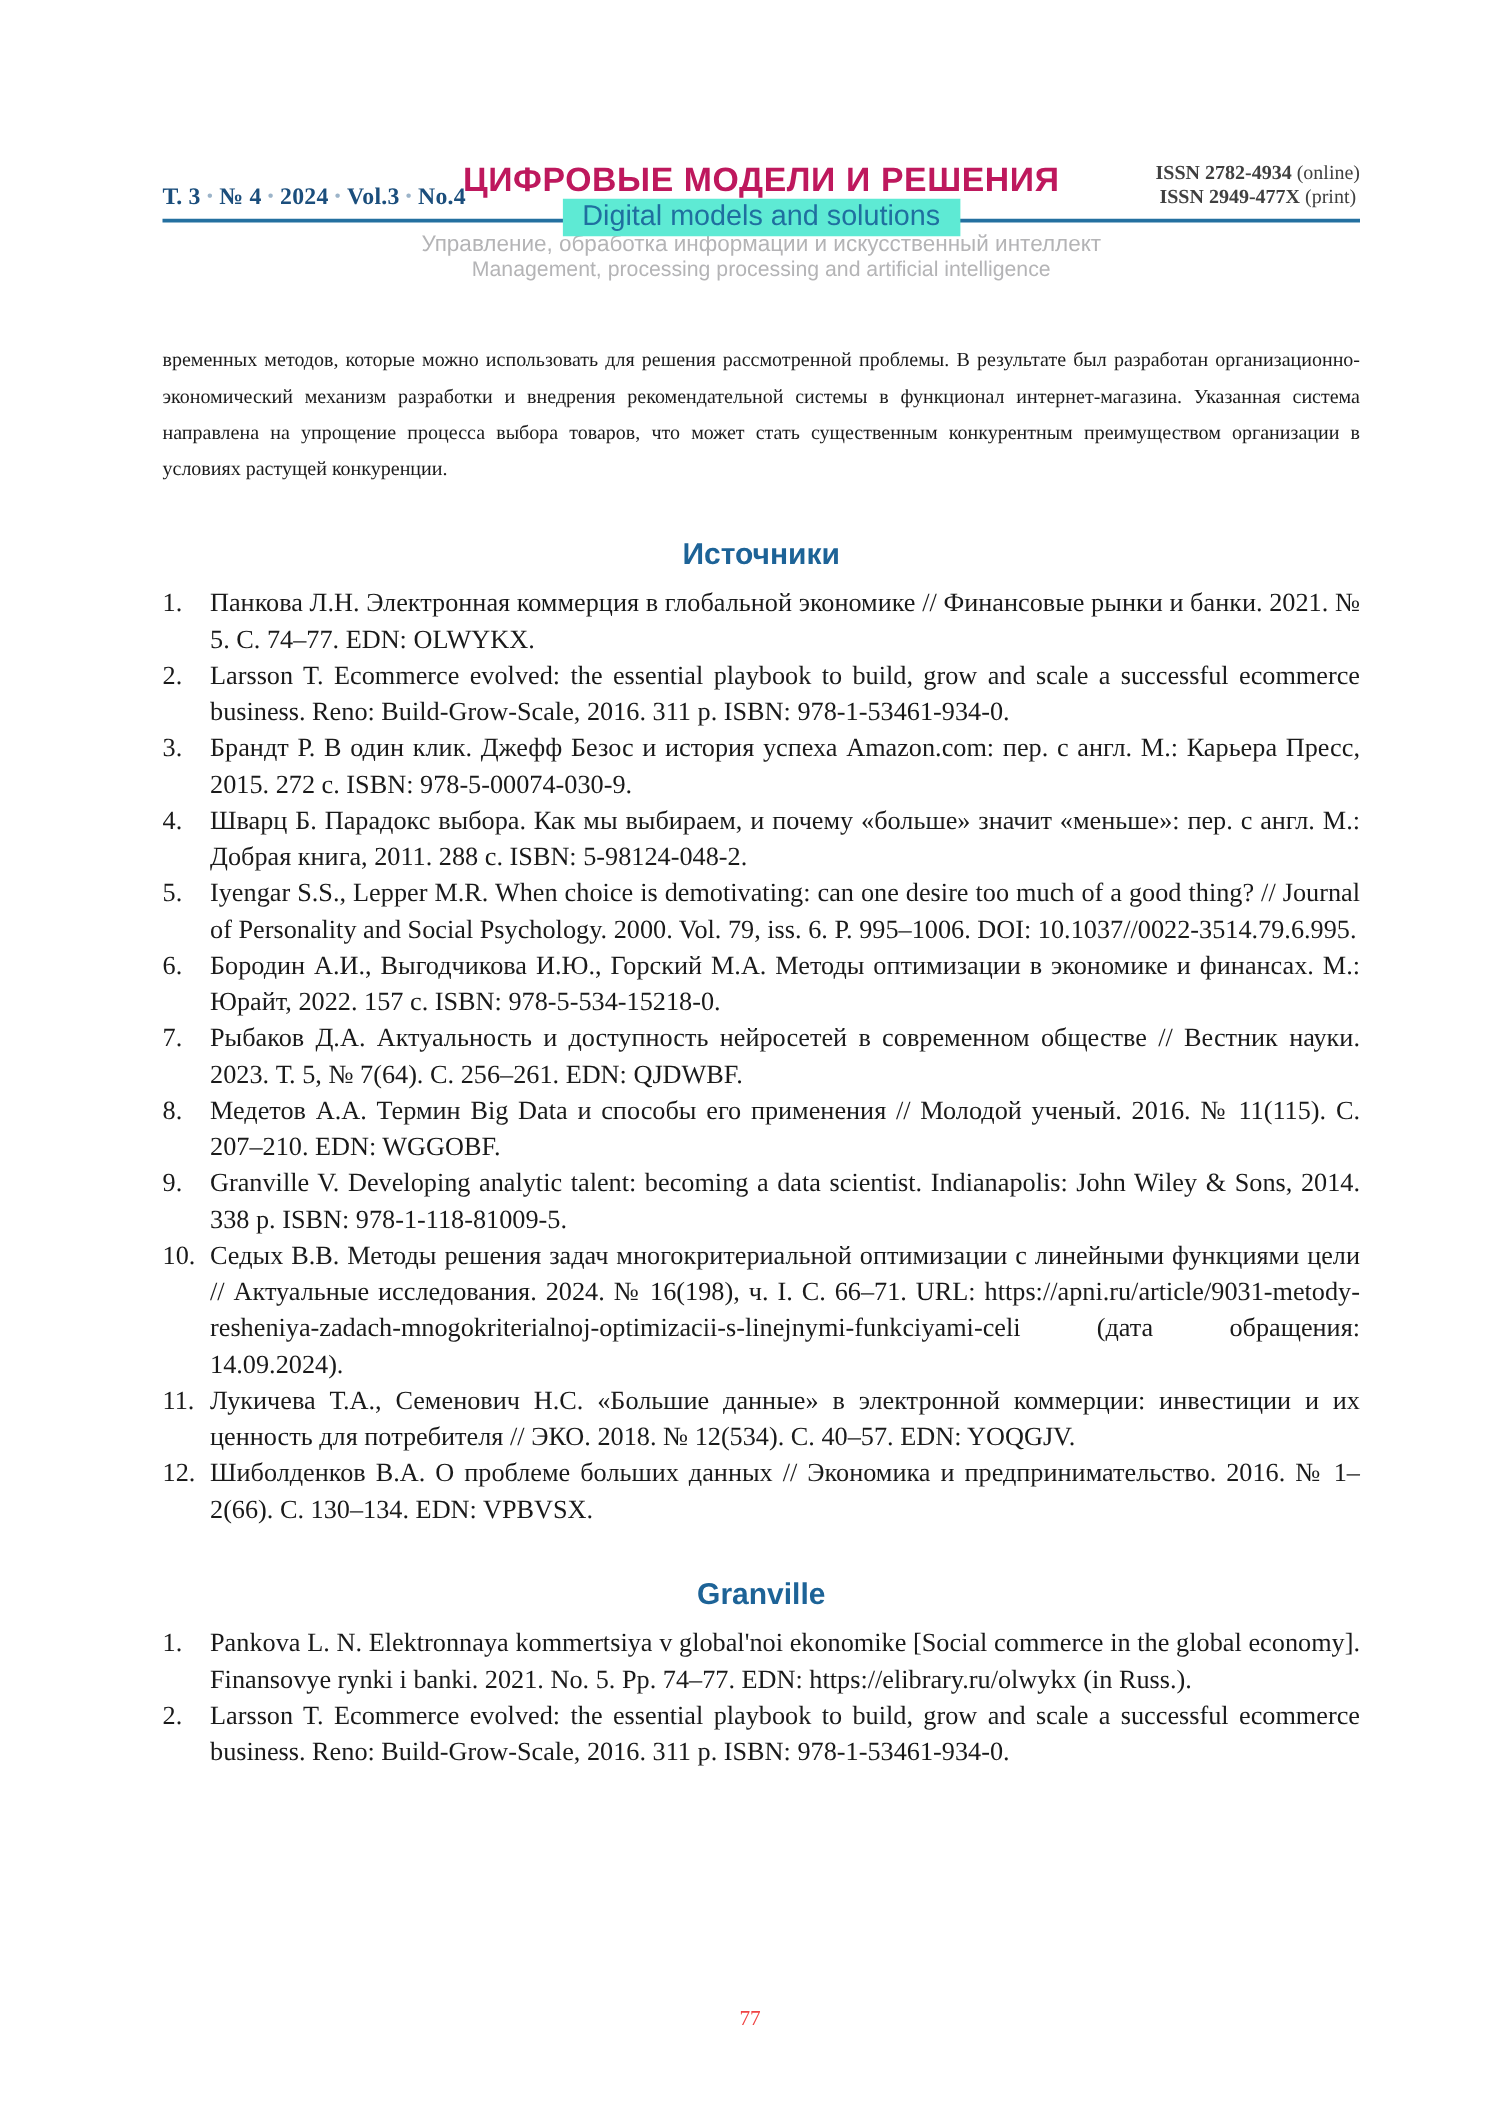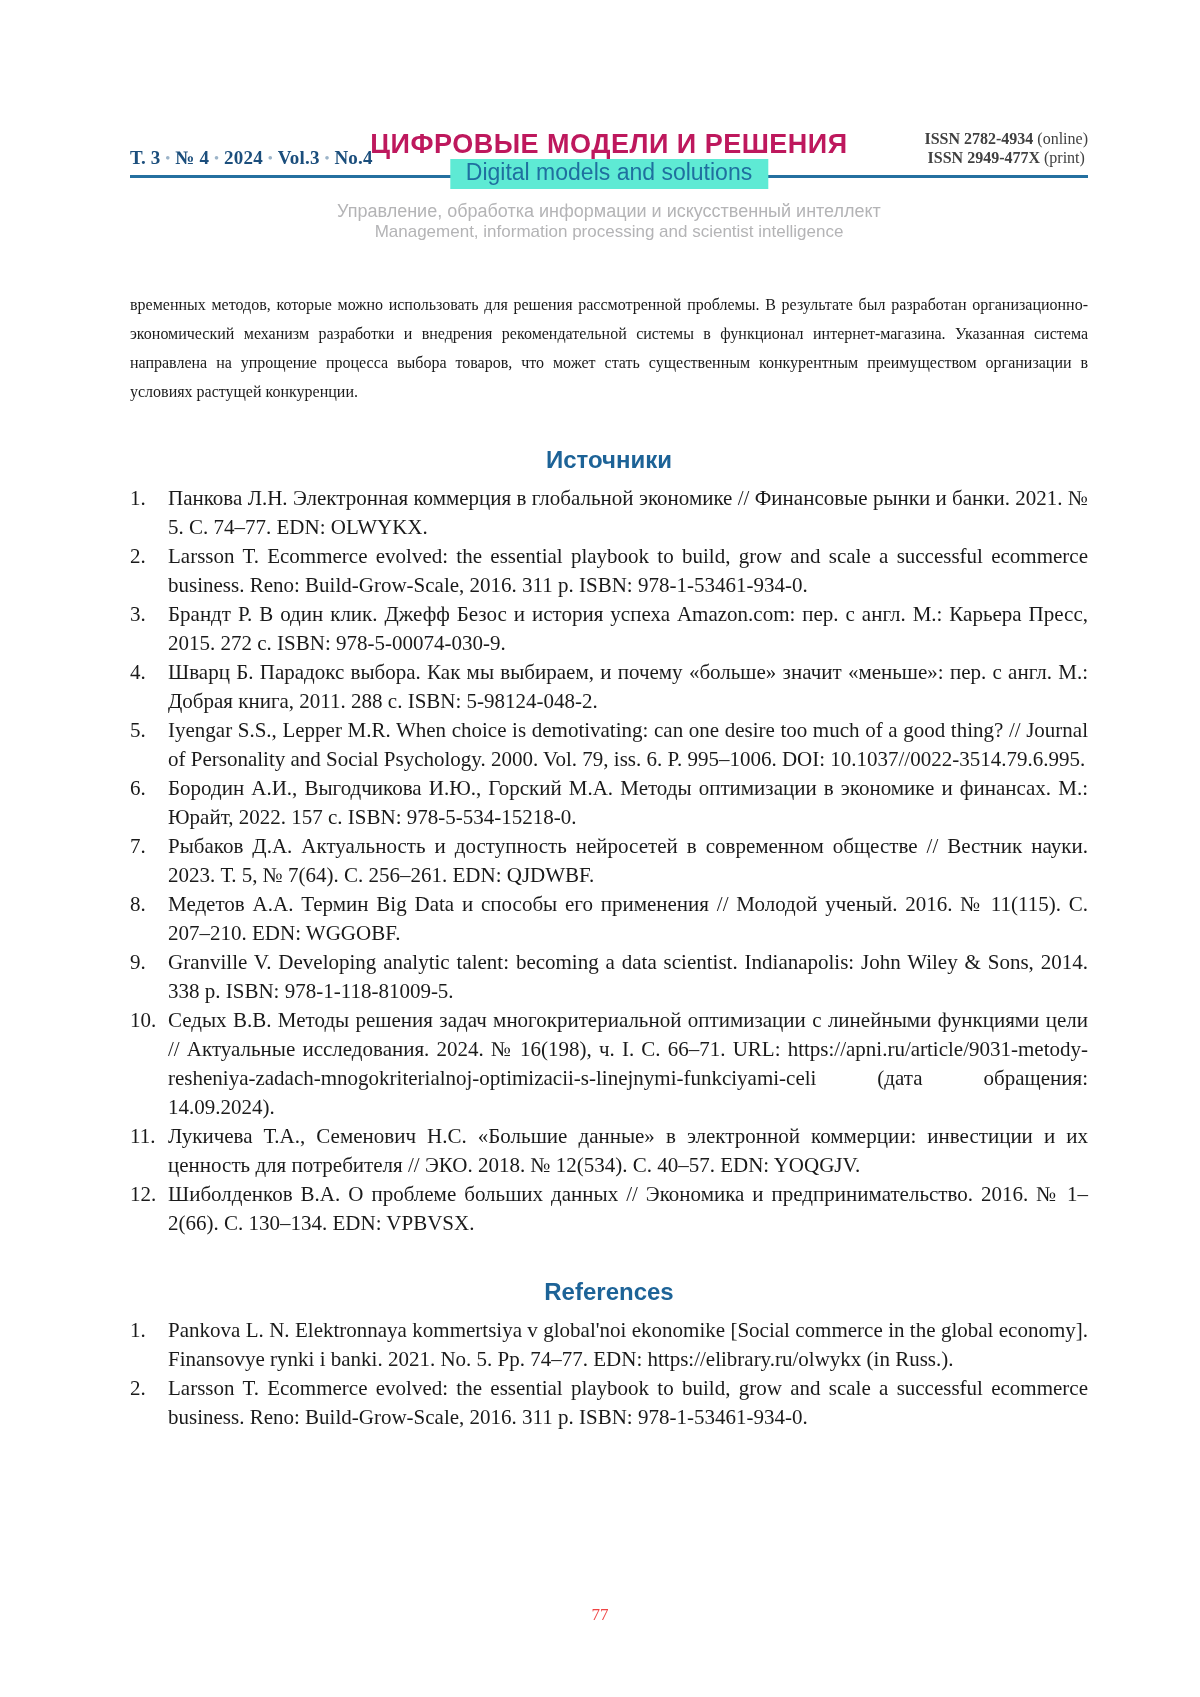--- a/index.html
+++ b/index.html
@@ -16,21 +16,21 @@
   .hdr-center{position:absolute; left:50%; transform:translateX(-50%); bottom:-4px;
               text-align:center; z-index:2; width:max-content;}
   .title-ru{font:bold 27px "Liberation Sans", sans-serif; color:#be185d;
             letter-spacing:.5px; line-height:30px;text-align:right;}
   .title-en{display:inline-block; font:23px "Liberation Sans", sans-serif; color:#1f6f9f;
             background:#5eead4; padding:0 16px 4px 16px; line-height:26px;}
   .issn{position:absolute; right:0; bottom:18px; text-align:center;
         font:16px "Liberation Serif", serif; color:#404040; line-height:19px;}
   .issn b{font-weight:bold;}
 
-  .section-label{margin-top:16px; text-align:center; color:#b4b4b6;
+  .section-label{text-align:center; color:#b4b4b6;
                  font-family:"Liberation Sans", sans-serif;}
   .section-label .ru{font-size:18px; line-height:21px;}
   .section-label .en{font-size:17px; line-height:20px;}
 
   
   main{display:block;}
   .body-par{margin:48px 0 0 0; font-size:16px; line-height:29px; text-align:justify;}
   h2.sec{margin:40px 0 10px 0; text-align:center; font:bold 24px "Liberation Sans", sans-serif;
          color:#1d6397;}
   ol.refs{list-style:none; margin:0; padding:0;}
@@ -60,21 +60,21 @@
     </div>
 
     <div class="issn">
       <div><b>ISSN 2782-4934</b> <span>(online)</span></div>
       <div><b>ISSN 2949-477X</b> <span>(print)</span></div>
     </div>
   </header>
 
   <div class="section-label">
     <div class="ru">Управление, обработка информации и искусственный интеллект</div>
-    <div class="en">Management, information processing and scientist intelligence</div>
+    <div class="en">Management, processing processing and artificial intelligence</div>
   </div>
 
   <main>
     <p class="body-par">временных методов, которые можно использовать для решения рассмотренной проблемы. В результате был разработан организационно-экономический механизм разработки и внедрения рекомендательной системы в функционал интернет-магазина. Указанная система направлена на упрощение процесса выбора товаров, что может стать существенным конкурентным преимуществом организации в условиях растущей конкуренции.</p>
 
     <h2 class="sec">Источники</h2>
     <ol class="refs">
       <li><span class="num">1.</span><span class="txt">Панкова Л.Н. Электронная коммерция в глобальной экономике // Финансовые рынки и банки. 2021. № 5. С. 74–77. EDN: OLWYKX.</span></li>
       <li><span class="num">2.</span><span class="txt">Larsson T. Ecommerce evolved: the essential playbook to build, grow and scale a successful ecommerce business. Reno: Build-Grow-Scale, 2016. 311 p. ISBN: 978-1-53461-934-0.</span></li>
       <li><span class="num">3.</span><span class="txt">Брандт Р. В один клик. Джефф Безос и история успеха Amazon.com: пер. с англ. М.: Карьера Пресс, 2015. 272 с. ISBN: 978-5-00074-030-9.</span></li>
@@ -82,21 +82,21 @@
       <li><span class="num">5.</span><span class="txt">Iyengar S.S., Lepper M.R. When choice is demotivating: can one desire too much of a good thing? // Journal of Personality and Social Psychology. 2000. Vol. 79, iss. 6. P. 995–1006. DOI: 10.1037//0022-3514.79.6.995.</span></li>
       <li><span class="num">6.</span><span class="txt">Бородин А.И., Выгодчикова И.Ю., Горский М.А. Методы оптимизации в экономике и финансах. М.: Юрайт, 2022. 157 с. ISBN: 978-5-534-15218-0.</span></li>
       <li><span class="num">7.</span><span class="txt">Рыбаков Д.А. Актуальность и доступность нейросетей в современном обществе // Вестник науки. 2023. Т. 5, № 7(64). С. 256–261. EDN: QJDWBF.</span></li>
       <li><span class="num">8.</span><span class="txt">Медетов А.А. Термин Big Data и способы его применения // Молодой ученый. 2016. № 11(115). С. 207–210. EDN: WGGOBF.</span></li>
       <li><span class="num">9.</span><span class="txt">Granville V. Developing analytic talent: becoming a data scientist. Indianapolis: John Wiley &amp; Sons, 2014. 338 p. ISBN: 978-1-118-81009-5.</span></li>
       <li><span class="num">10.</span><span class="txt">Седых В.В. Методы решения задач многокритериальной оптимизации с линейными функциями цели // Актуальные исследования. 2024. № 16(198), ч. I. С. 66–71. URL: https://apni.ru/article/9031-metody-resheniya-zadach-mnogokriterialnoj-optimizacii-s-linejnymi-funkciyami-celi (дата обращения: 14.09.2024).</span></li>
       <li><span class="num">11.</span><span class="txt">Лукичева Т.А., Семенович Н.С. «Большие данные» в электронной коммерции: инвестиции и их ценность для потребителя // ЭКО. 2018. № 12(534). С. 40–57. EDN: YOQGJV.</span></li>
       <li><span class="num">12.</span><span class="txt">Шиболденков В.А. О проблеме больших данных // Экономика и предпринимательство. 2016. № 1–2(66). С. 130–134. EDN: VPBVSX.</span></li>
     </ol>
 
-    <h2 class="sec">References</h2>
+    <h2 class="sec">Granville</h2>
     <ol class="refs">
       <li><span class="num">1.</span><span class="txt">Pankova L. N. Elektronnaya kommertsiya v global'noi ekonomike [Social commerce in the global economy]. Finansovye rynki i banki. 2021. No. 5. Pp. 74–77. EDN: https://elibrary.ru/olwykx (in Russ.).</span></li>
       <li><span class="num">2.</span><span class="txt">Larsson T. Ecommerce evolved: the essential playbook to build, grow and scale a successful ecommerce business. Reno: Build-Grow-Scale, 2016. 311 p. ISBN: 978-1-53461-934-0.</span></li>
     </ol>
   </main>
 
   <div class="footer">
     <span>77</span>
   </div>
 

